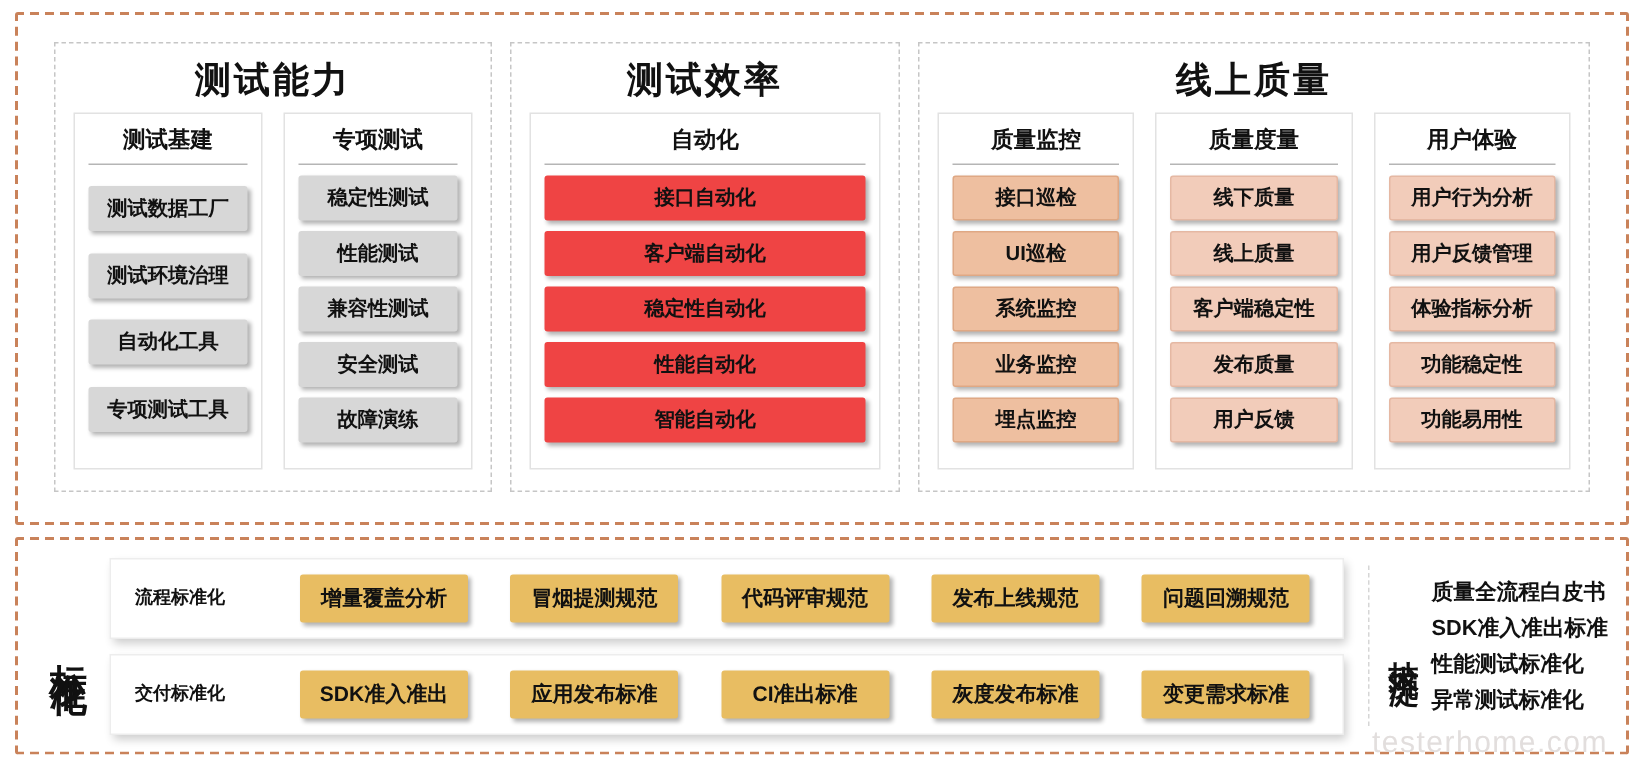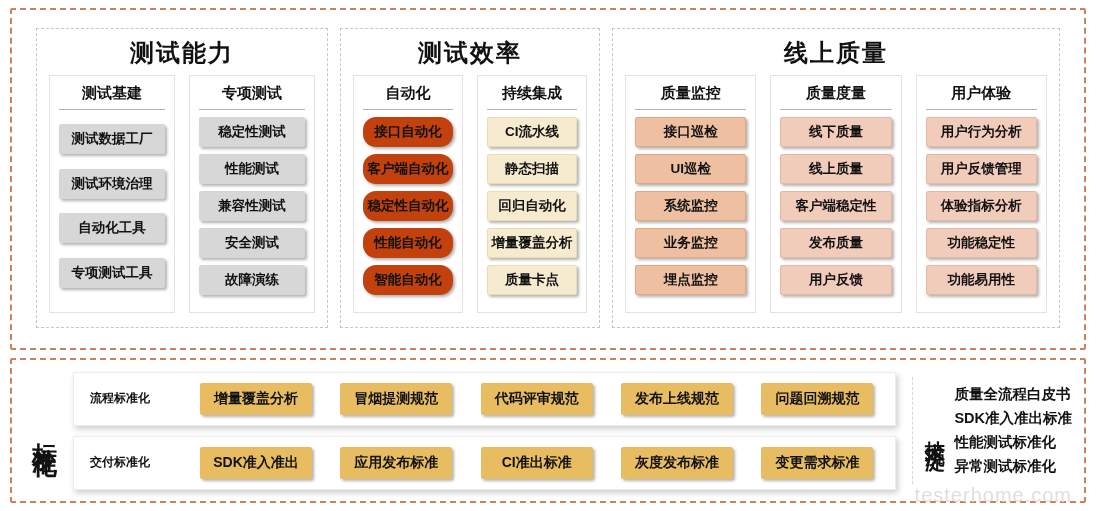--- a/index.html
+++ b/index.html
@@ -44,21 +44,21 @@
   }
   .items { flex: 1; display: flex; flex-direction: column; justify-content: space-evenly; }
   .box {
     height: 30px; padding: 0 2px;
     display: flex; align-items: center; justify-content: center;
     font-size: 13.5px; font-weight: bold; white-space: nowrap;
     border-radius: 2px;
     box-shadow: 2px 2px 3px rgba(0,0,0,0.30);
   }
   .box.gray   { background: #d7d7d7; }
-  .box.gold   { background: #c2410c; border-radius: 13px; }
+  .box.gold   { background: #ef4444; }
   .box.cream  { background: #f7ebcf; border: 1px solid #ecdcb4; }
   .box.salmon { background: #eebfa0; border: 1px solid #dfa884; }
   .box.pink   { background: #f2ccba; border: 1px solid #e5b8a3; }
 
   
   .bottom-section {
     position: absolute; left: 10px; top: 358px;
     width: 1076px; height: 145px;
     border: 2px dashed #c9825a; border-radius: 2px;
     display: flex; align-items: center;
@@ -130,30 +130,20 @@
       <h2 class="panel-title">测试效率</h2>
       <div class="cols">
         <div class="col">
           <div class="col-header">自动化</div>
           <div class="items">
             <div class="box gold">接口自动化</div>
             <div class="box gold">客户端自动化</div>
             <div class="box gold">稳定性自动化</div>
             <div class="box gold">性能自动化</div>
             <div class="box gold">智能自动化</div>
-          </div>
-        </div>
-        <div class="col">
-          <div class="col-header">持续集成</div>
-          <div class="items">
-            <div class="box cream">CI流水线</div>
-            <div class="box cream">静态扫描</div>
-            <div class="box cream">回归自动化</div>
-            <div class="box cream">增量覆盖分析</div>
-            <div class="box cream">质量卡点</div>
           </div>
         </div>
       </div>
     </section>
 
     <section class="panel p3">
       <h2 class="panel-title">线上质量</h2>
       <div class="cols">
         <div class="col">
           <div class="col-header">质量监控</div>

